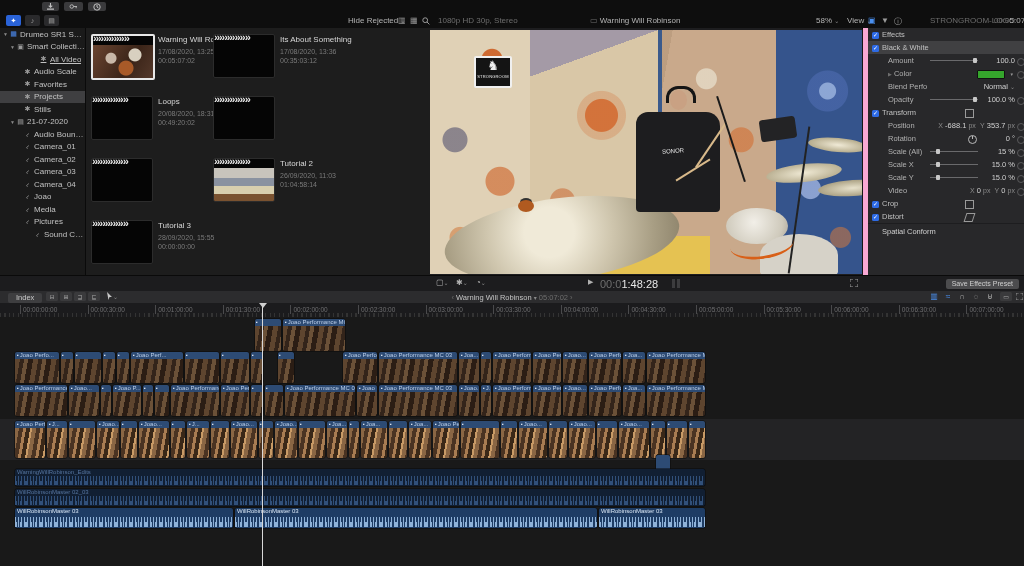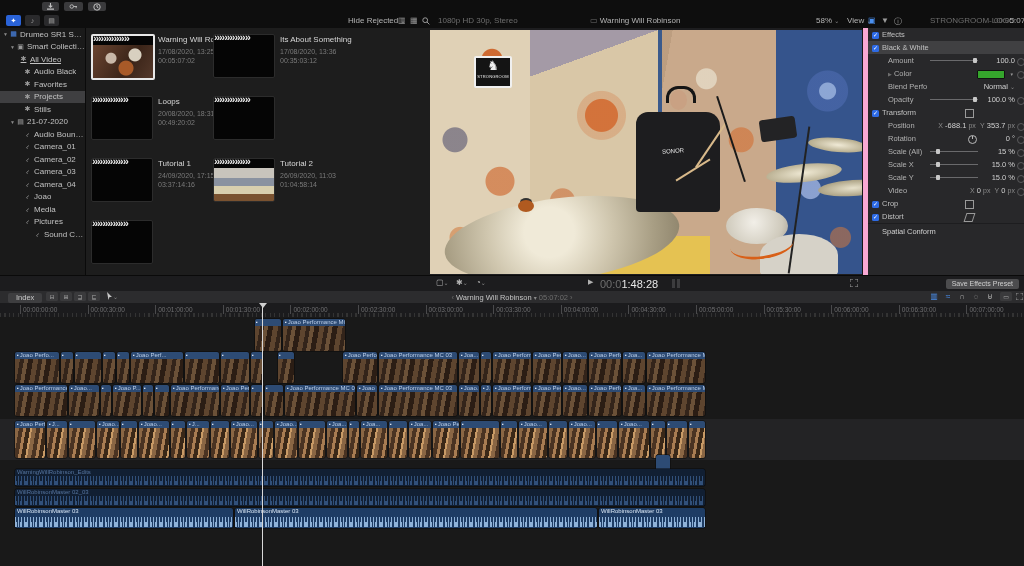--- a/index.html
+++ b/index.html
@@ -174,29 +174,29 @@
       <div class="sb-row" style="padding-left: 2px;">
         <span class="sb-disc">▼</span>
         <span class="sb-ico lib">▦</span>
         <span class="sb-label">Drumeo SR1 Samplin...</span>
       </div>
       <div class="sb-row" style="padding-left: 9px;">
         <span class="sb-disc">▼</span>
         <span class="sb-ico">▣</span>
         <span class="sb-label">Smart Collections</span>
       </div>
-      <div class="sb-row" style="padding-left: 12px; text-decoration: underline;">
+      <div class="sb-row" style="padding-left: 32px; text-decoration: underline;">
         <span class="sb-disc"></span>
         <span class="sb-ico">✱</span>
         <span class="sb-label">All Video</span>
       </div>
       <div class="sb-row" style="padding-left: 16px;">
         <span class="sb-disc"></span>
         <span class="sb-ico">✱</span>
-        <span class="sb-label">Audio Black</span>
+        <span class="sb-label">Audio Scale</span>
       </div>
       <div class="sb-row" style="padding-left: 16px;">
         <span class="sb-disc"></span>
         <span class="sb-ico">✱</span>
         <span class="sb-label">Favorites</span>
       </div>
       <div class="sb-row selected" style="padding-left: 16px;">
         <span class="sb-disc"></span>
         <span class="sb-ico">✱</span>
         <span class="sb-label">Projects</span>
@@ -278,29 +278,29 @@
           <div class="binfo">
             <div class="bname">Loops</div>
             <div class="bmeta">20/08/2020, 18:31</div>
             <div class="bmeta" style="margin-top: 0px;">00:49:20:02</div>
           </div>
         </div>
         <div class="bclip">
           <div class="bthumb">
             <div class="chev">»»»»»»»</div>
           </div>
-          <div class="binfo">
-            <div class="bname">Tutorial 1</div>
-            <div class="bmeta">24/09/2020, 17:15</div>
-            <div class="bmeta" style="margin-top: 0px;">03:37:14:16</div>
-          </div>
         </div>
         <div class="bclip">
           <div class="bthumb">
             <div class="chev">»»»»»»»</div>
+          </div>
+          <div class="binfo">
+            <div class="bname">Tutorial 3</div>
+            <div class="bmeta">28/09/2020, 15:55</div>
+            <div class="bmeta" style="margin-top: 0px;">00:00:00:00</div>
           </div>
         </div>
       </div>
       <div class="bcol" style="left: 124px;">
         <div class="bclip">
           <div class="bthumb">
             <div class="chev">»»»»»»»</div>
           </div>
           <div class="binfo">
             <div class="bname">Its About Something</div>

